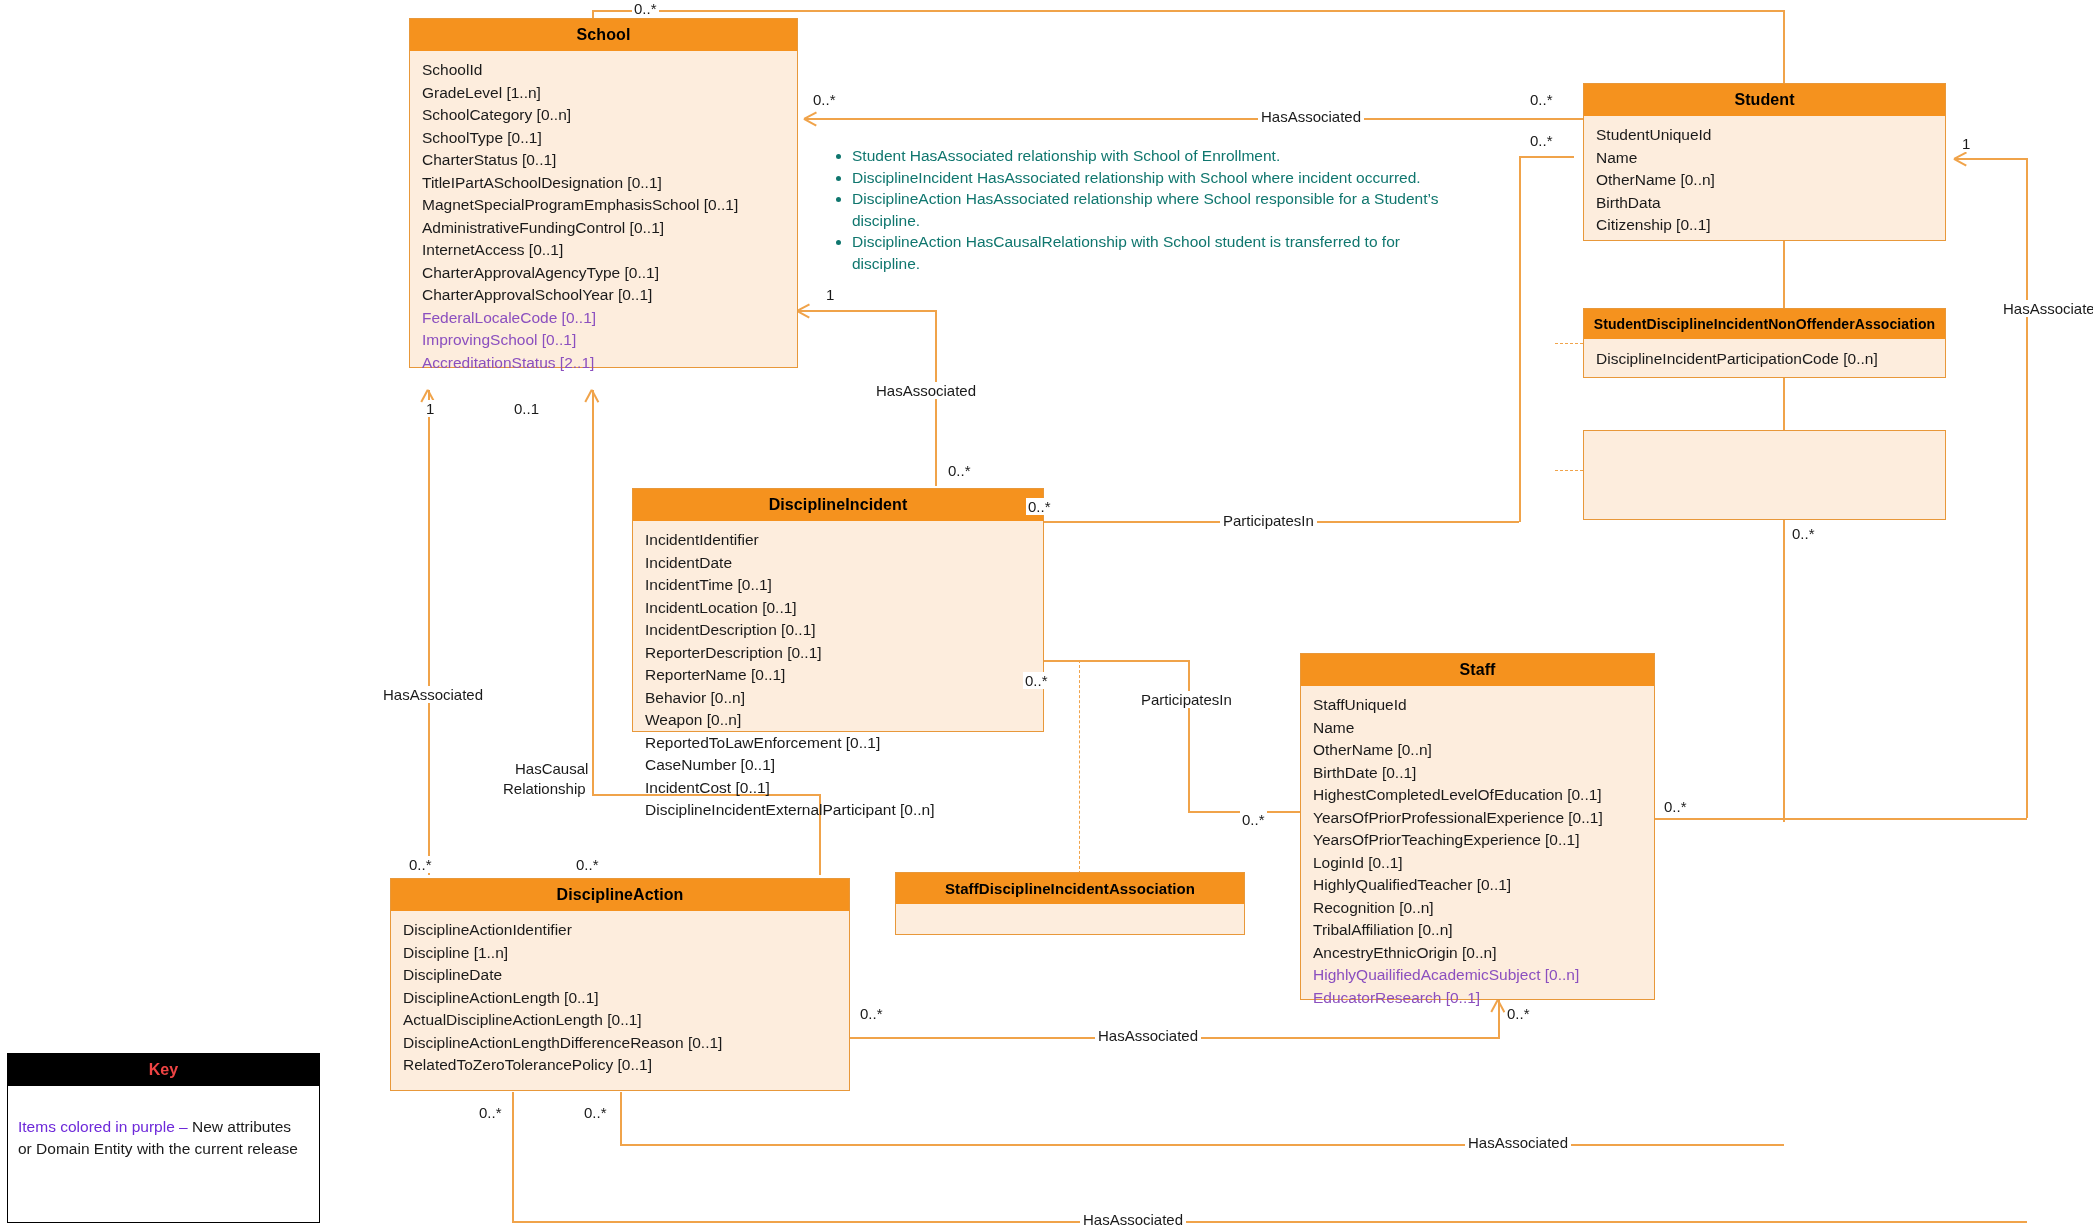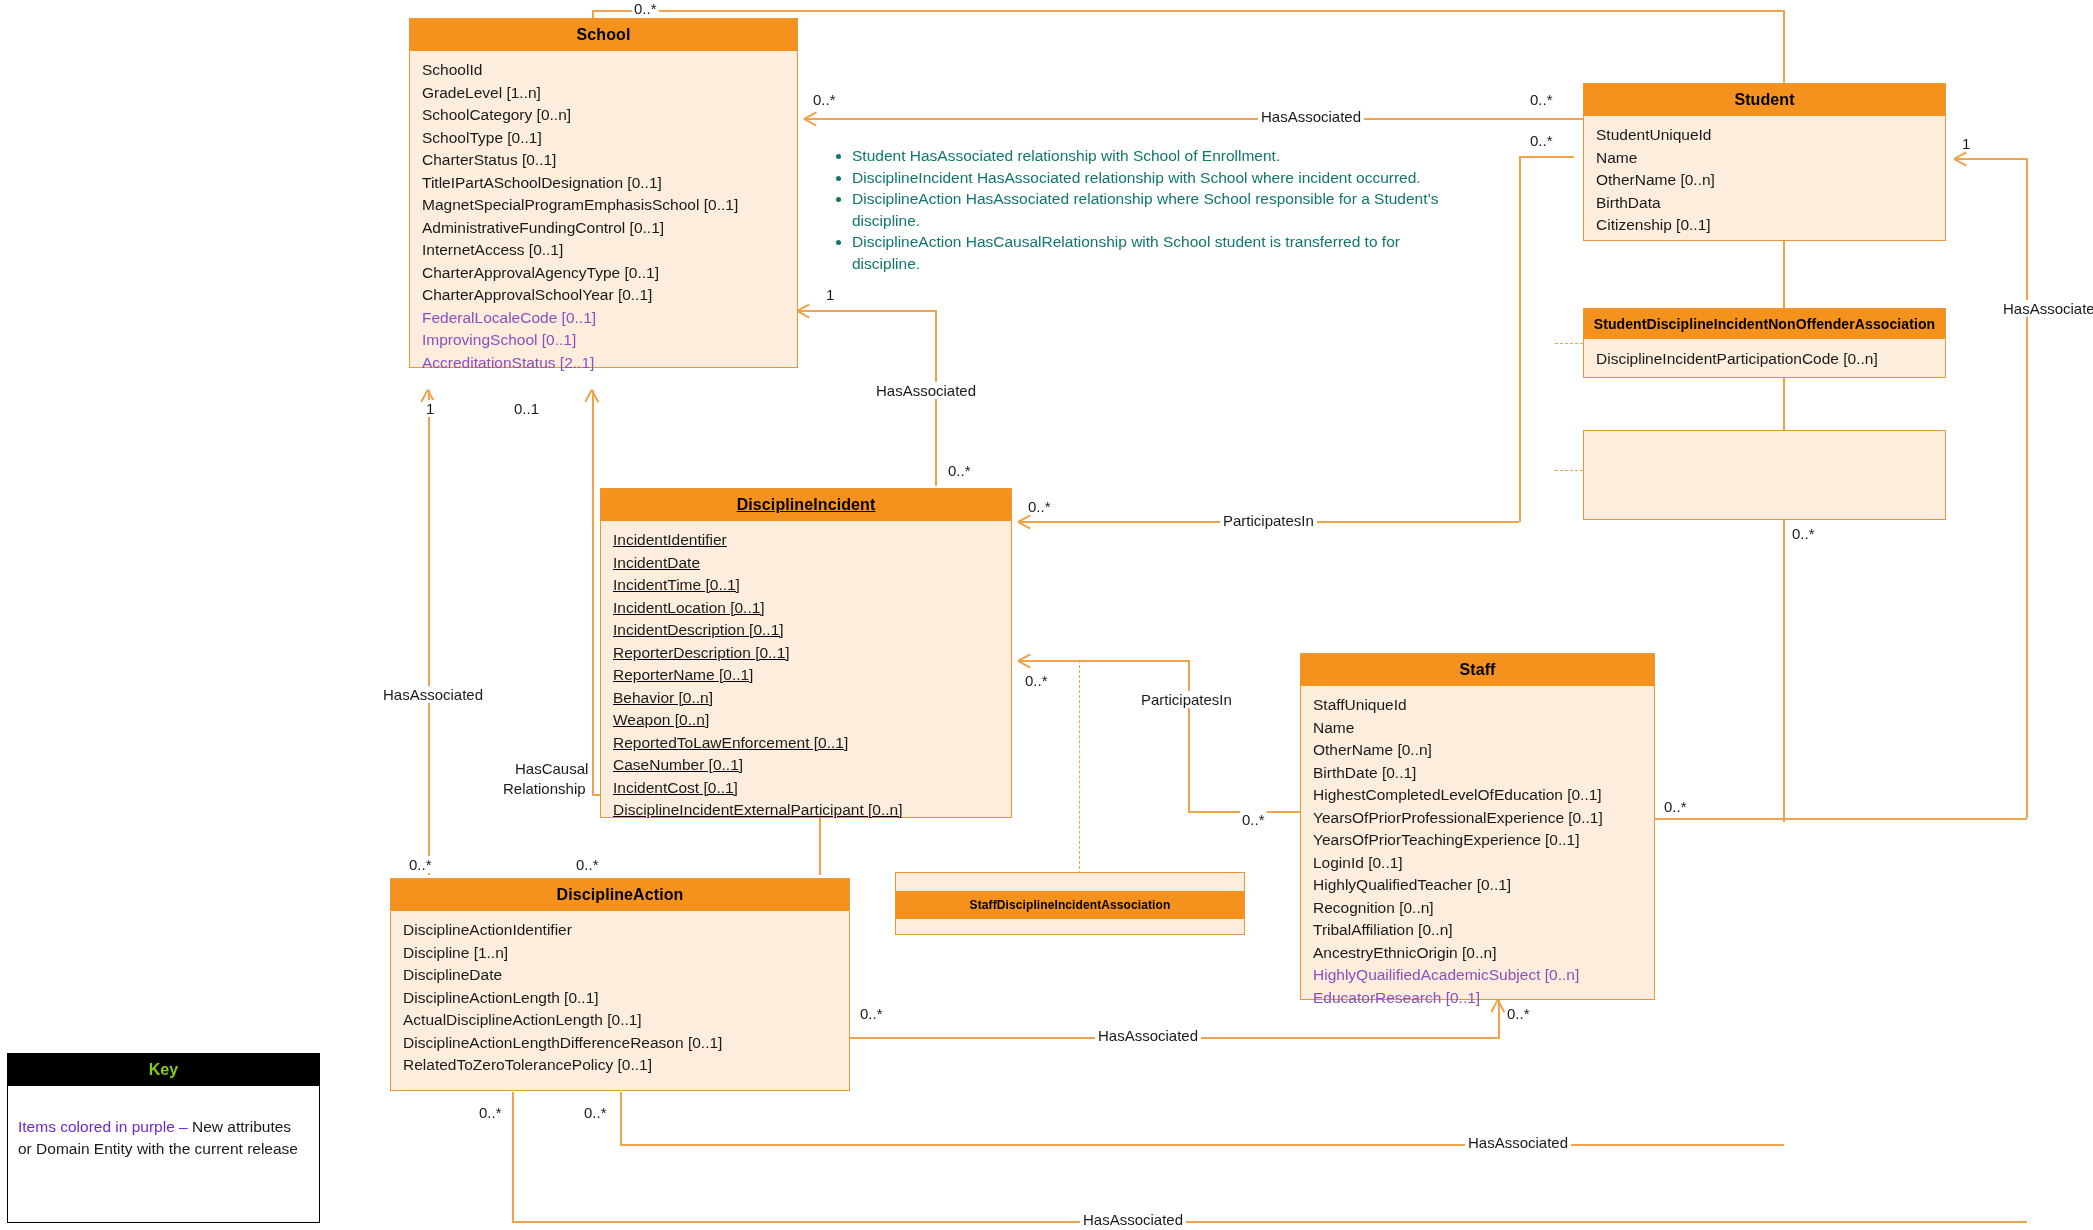--- a/index.html
+++ b/index.html
@@ -113,21 +113,21 @@
 
   
   .key-box {
     position: absolute;
     border: 1px solid #000000;
     background: #ffffff;
     box-sizing: border-box;
   }
   .key-title {
     background: #000000;
-    color: #84cc16;
+    color: #ef4444;
     font-weight: bold;
     font-size: 16px;
     text-align: center;
     padding: 7px 16px;
   }
   .key-body {
     padding: 30px 10px 10px 10px;
     font-size: 15.5px;
     line-height: 22px;
     color: #1a1a1a;
@@ -253,21 +253,21 @@
   <div class="uml-box" style="left:1583px; top:308px; width:363px; height:70px;">
     <div class="uml-title" style="font-size:14px;">StudentDisciplineIncidentNonOffenderAssociation</div>
     <div class="uml-attrs single">
       <div class="attr">DisciplineIncidentParticipationCode [0..n]</div>
     </div>
   </div>
 
   <div class="uml-box" style="left:1583px; top:430px; width:363px; height:90px;">
   </div>
 
-  <div class="uml-box" style="left:600px; top:488px; width:412px; height:330px;text-decoration:underline;">
+  <div class="uml-box" style="left:632px; top:488px; width:412px; height:244px;">
     <div class="uml-title">DisciplineIncident</div>
     <div class="uml-attrs">
       <div class="attr">IncidentIdentifier</div>
       <div class="attr">IncidentDate</div>
       <div class="attr">IncidentTime [0..1]</div>
       <div class="attr">IncidentLocation [0..1]</div>
       <div class="attr">IncidentDescription [0..1]</div>
       <div class="attr">ReporterDescription [0..1]</div>
       <div class="attr">ReporterName [0..1]</div>
       <div class="attr">Behavior [0..n]</div>
@@ -306,21 +306,21 @@
       <div class="attr">Discipline [1..n]</div>
       <div class="attr">DisciplineDate</div>
       <div class="attr">DisciplineActionLength [0..1]</div>
       <div class="attr">ActualDisciplineActionLength [0..1]</div>
       <div class="attr">DisciplineActionLengthDifferenceReason [0..1]</div>
       <div class="attr">RelatedToZeroTolerancePolicy [0..1]</div>
     </div>
   </div>
 
   <div class="uml-box" style="left:895px; top:872px; width:350px; height:63px;">
-    <div class="uml-title" style="font-size:12px;margin-top:18px;">StaffDisciplineIncidentAssociation</div>
+    <div class="uml-title" style="font-size:15px;">StaffDisciplineIncidentAssociation</div>
   </div>
 
   <div class="note" style="left:830px; top:145px; width:640px;">
     <ul>
       <li>Student HasAssociated relationship with School of Enrollment.</li>
       <li>DisciplineIncident HasAssociated relationship with School where incident occurred.</li>
       <li>DisciplineAction HasAssociated relationship where School responsible for a Student’s discipline.</li>
       <li>DisciplineAction HasCausalRelationship with School student is transferred to for discipline.</li>
     </ul>
   </div>

